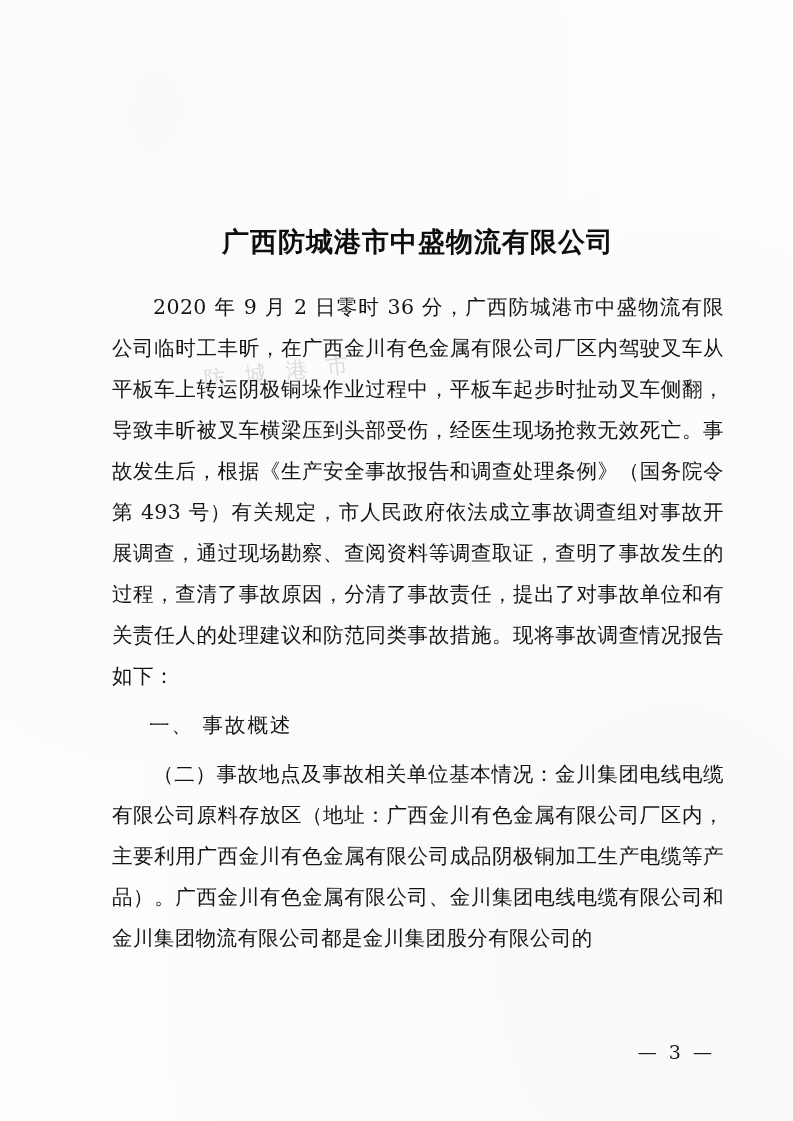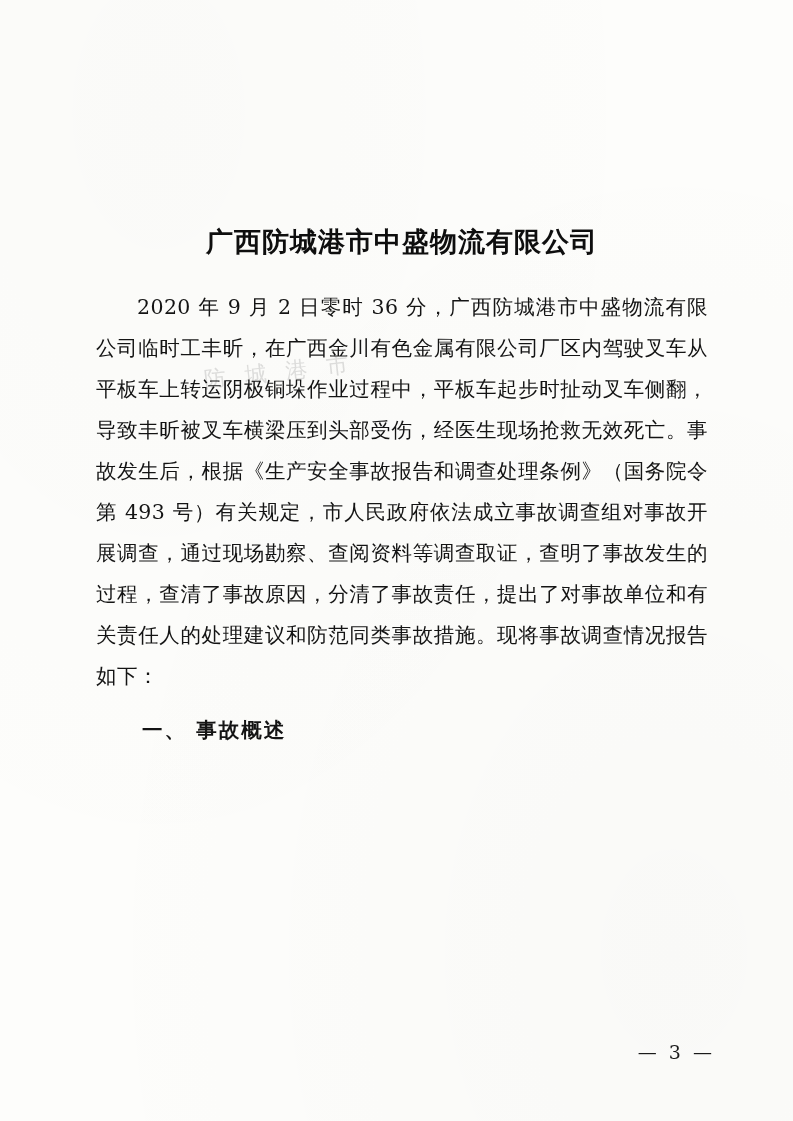--- a/index.html
+++ b/index.html
@@ -26,21 +26,21 @@
     content: "";
     position: absolute;
     inset: 0;
     background:
       radial-gradient(ellipse at 20% 10%, rgba(0,0,0,0.012), rgba(0,0,0,0) 60%),
       radial-gradient(ellipse at 85% 85%, rgba(0,0,0,0.015), rgba(0,0,0,0) 65%);
     pointer-events: none;
   }
   .content {
     position: absolute;
-    left: 88px;
+    left: 104px;
     top: 0;
     width: 628px;
   }
   .doc-title {
     margin-top: 222px;
     text-align: center;
     font-family: "DejaVu Serif", "Liberation Serif", serif;
     font-weight: bold;
     font-size: 27px;
     line-height: 1.45;
@@ -59,22 +59,22 @@
     text-justify: inter-ideograph;
     letter-spacing: 0.4px;
     color: #141414;
   }
   .para {
     text-indent: 2em;
     margin: 8px;
   }
   .section-heading {
     text-indent: 2em;
-    margin: 13px;
-    font-weight: bold;
+    margin: 4px;
+    font-weight: normal;
     letter-spacing: 2px;
   }
   .watermark {
     position: absolute;
     left: 205px;
     top: 355px;
     width: 190px;
     height: 60px;
     color: rgba(150,150,150,0.30);
     font-size: 22px;
@@ -102,19 +102,20 @@
 
   <div class="content">
 
     <div class="doc-title">
       <span class="line1">广西防城港市中盛物流有限公司</span>
     </div>
 
     <div class="body-text">
       <p class="para">2020 年 9 月 2 日零时 36 分，广西防城港市中盛物流有限公司临时工丰昕，在广西金川有色金属有限公司厂区内驾驶叉车从平板车上转运阴极铜垛作业过程中，平板车起步时扯动叉车侧翻，导致丰昕被叉车横梁压到头部受伤，经医生现场抢救无效死亡。事故发生后，根据《生产安全事故报告和调查处理条例》（国务院令第 493 号）有关规定，市人民政府依法成立事故调查组对事故开展调查，通过现场勘察、查阅资料等调查取证，查明了事故发生的过程，查清了事故原因，分清了事故责任，提出了对事故单位和有关责任人的处理建议和防范同类事故措施。现将事故调查情况报告如下：</p>
       <p class="section-heading">一、  事故概述</p>
+      <p class="para">（二）事故地点及事故相关单位基本情况：金川集团电线电缆有限公司原料存放区（地址：广西金川有色金属有限公司厂区内，主要利用广西金川有色金属有限公司成品阴极铜加工生产电缆等产品）。广西金川有色金属有限公司、金川集团电线电缆有限公司和金川集团物流有限公司都是金川集团股分有限公司的</p>
     </div>
 
   </div>
 
   <div class="page-number">— 3 —</div>
 
 </div>
 
 </body></html>

